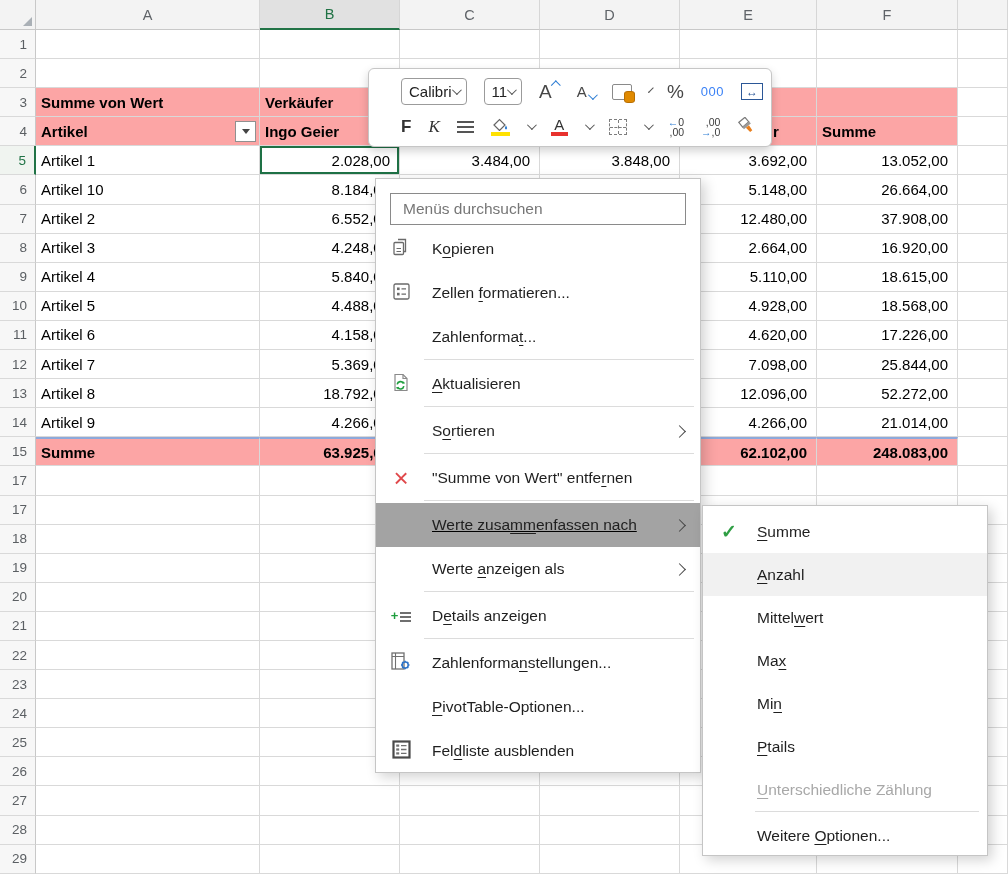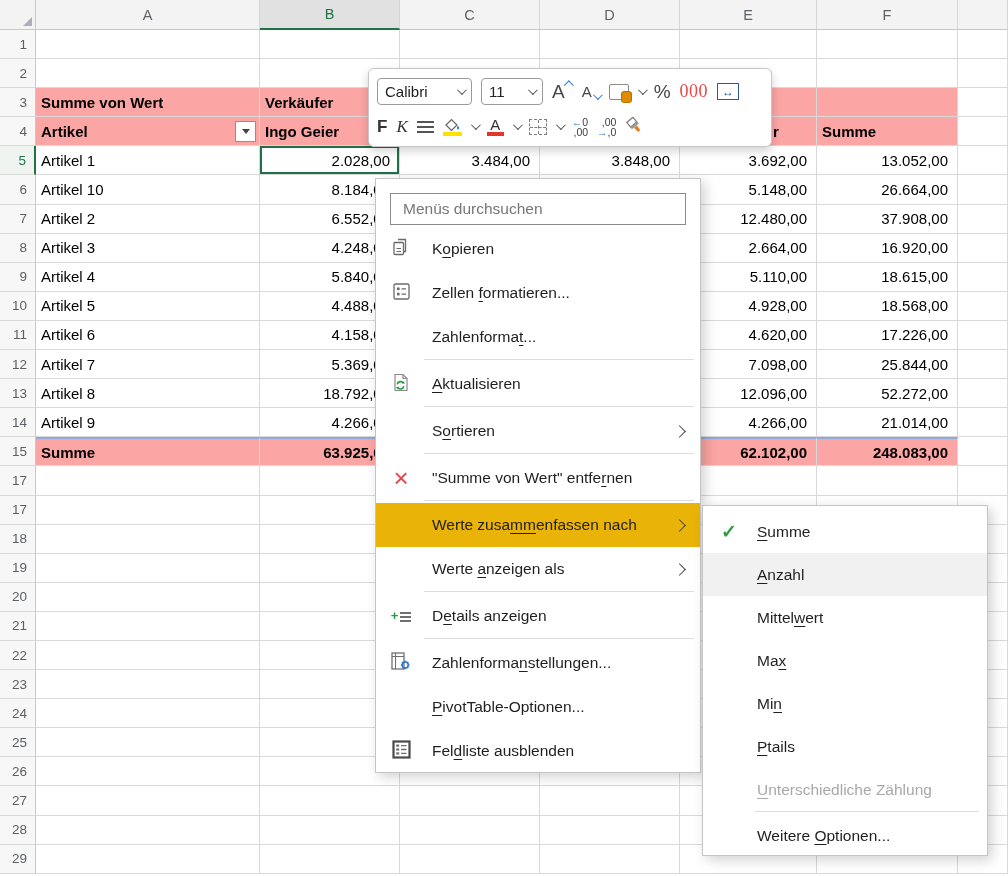--- a/index.html
+++ b/index.html
@@ -32,35 +32,35 @@
   .cell.selcell{box-shadow:inset 0 0 0 2px #1e7145;}
   .filter-btn{position:absolute;right:3px;top:4px;width:19px;height:19px;background:#fff;
       border:1px solid #909090;display:flex;align-items:center;justify-content:center;}
   .filter-caret{width:0;height:0;border-top:5px solid #444;border-left:4px solid transparent;
       border-right:4px solid transparent;}
 
   
   .mini-toolbar{position:absolute;left:368px;top:68px;width:404px;height:79px;background:#fff;
       border:1px solid #c6c6c6;border-radius:6px;box-shadow:0 4px 10px rgba(0,0,0,.18);
       z-index:20;box-sizing:border-box;padding:5px 8px 4px;}
-  .mt-row{display:flex;align-items:center;height:35px;gap:9px;}
+  .mt-row{display:flex;align-items:center;height:35px;gap:17px;margin-left:24px;}
   .combo{display:flex;align-items:center;justify-content:space-between;border:1px solid #9b9b9b;
       border-radius:4px;height:27px;padding:0 7px;font-size:15px;color:#222;box-sizing:border-box;}
   .combo.font{width:95px;} .combo.size{width:62px;}
   .cv{display:inline-block;width:6px;height:6px;border-right:1.5px solid #555;border-bottom:1.5px solid #555;}
   .cv.down{transform:rotate(45deg) translateY(-2px);} .cv.up{transform:rotate(-135deg) translateY(-1px);}
   .cv.blue{border-color:#2b7cd3;}
   .mtbtn{display:flex;align-items:center;justify-content:center;color:#474747;}
   .afont{font-size:19px;color:#474747;display:flex;align-items:flex-start;gap:1px;}
   .afont.small{font-size:15px;align-items:flex-end;}
   .gal{width:18px;height:14px;border:1.5px solid #8a8a8a;border-radius:2px;position:relative;}
   .cyl{position:absolute;right:-4px;bottom:-4px;width:9px;height:10px;background:#e08a00;
        border:1px solid #b86e00;border-radius:4px / 3px;}
   .pct{font-size:19px;color:#474747;}
-  .zeros{font-size:18px;color:#ef4444;letter-spacing:.5px;font-family:Liberation Serif, serif;}
+  .zeros{font-size:13px;color:#3b82f6;letter-spacing:.5px;}
   .fitbox{width:20px;height:15px;border:1.7px solid #2b5797;display:flex;align-items:center;
       justify-content:center;color:#2b5797;font-size:12px;font-weight:700;}
   .boldF{font-size:17px;font-weight:700;color:#333;}
   .italK{font-size:17px;font-style:italic;color:#333;font-family:"Liberation Serif",serif;}
   .lines3{display:flex;flex-direction:column;gap:3px;}
   .lines3 div{width:17px;height:2px;background:#555;}
   .stack{display:flex;flex-direction:column;align-items:center;gap:1px;}
   .ybar{width:19px;height:4px;background:#ffe100;}
   .rbar{width:17px;height:4px;background:#e8322e;}
   .fcA{font-size:15px;color:#333;line-height:13px;}
@@ -71,21 +71,21 @@
   .decimal .blue{color:#2b7cd3;font-weight:700;}
 
   
   .ctx{position:absolute;left:375px;top:178px;width:326px;height:595px;background:#fff;
       border:1px solid #c5c5c5;box-shadow:4px 4px 12px rgba(0,0,0,.18);z-index:30;box-sizing:border-box;}
   .search{display:block;margin:14px 14px 2px;width:calc(100% - 28px);height:32px;border:1px solid #8a8a8a;
       box-sizing:border-box;font-size:15.5px;padding:0 12px;color:#333;outline:none;
       font-family:"Liberation Sans",sans-serif;}
   .search::placeholder{color:#767676;}
   .mi{height:44px;display:flex;align-items:center;padding-right:10px;cursor:default;}
-  .mi.hl{background:#eab308;}
+  .mi.hl{background:#a3a3a3;text-decoration:underline;}
   .mi-ico{width:50px;display:flex;align-items:center;justify-content:center;flex:0 0 50px;}
   .mi-lab{font-size:15.5px;color:#1f1f1f;margin-left:6px;white-space:nowrap;}
   .acc{text-decoration:underline;text-underline-offset:2.5px;}
   .mi-arrow{margin-left:auto;width:8px;height:8px;border-right:1.7px solid #454545;
       border-bottom:1.7px solid #454545;transform:rotate(-45deg);margin-right:6px;}
   .sep{height:2px;border-top:1px solid #dcdcdc;margin-left:48px;margin-right:6px;}
   .xmark{font-size:26px;color:#e0484b;line-height:20px;font-weight:500;}
   .checkmark{font-size:19px;color:#2f9e44;font-weight:700;}
   .sd{display:flex;align-items:flex-start;gap:2px;}
   .sd .plus{color:#1e9e3e;font-weight:700;font-size:13px;line-height:11px;}

